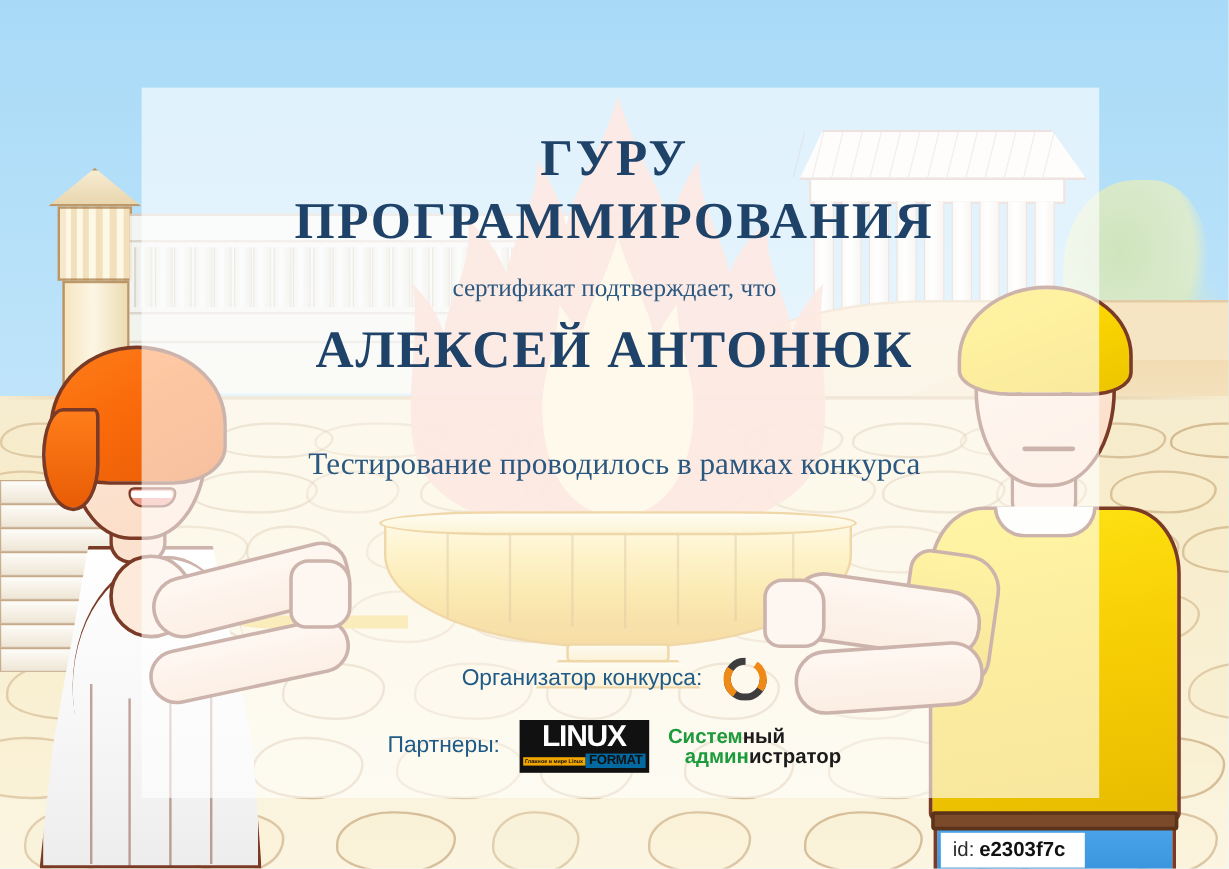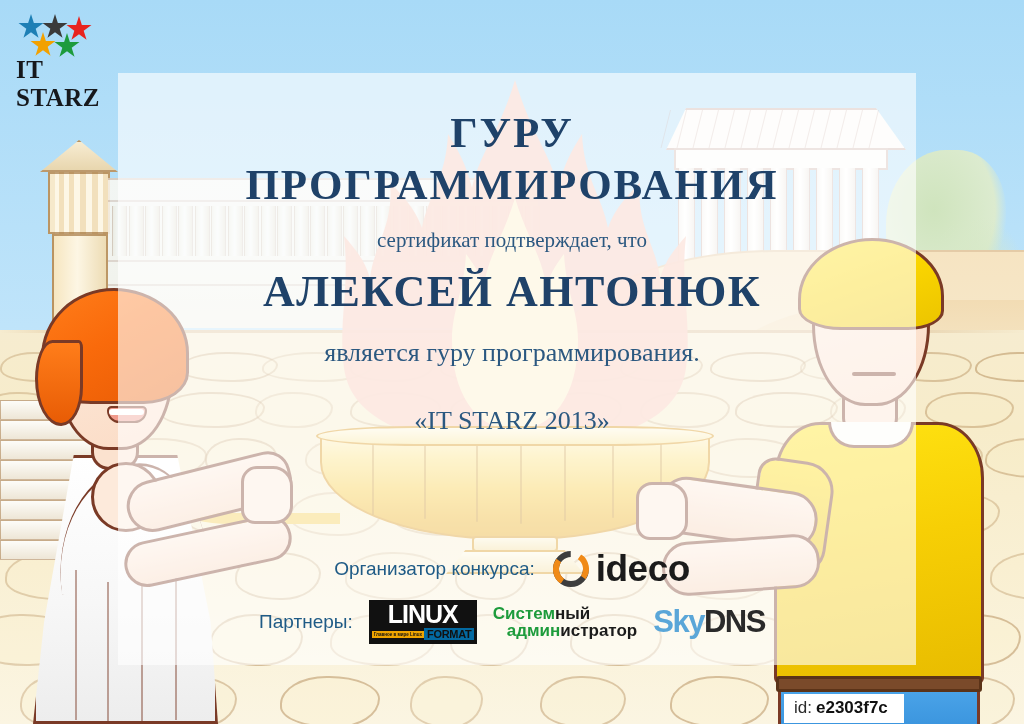--- a/index.html
+++ b/index.html
@@ -726,48 +726,36 @@
       <div class="m-brow" style="left:142px;top:72px;"></div>
       <div class="m-eye" style="left:100px;top:86px;"></div>
       <div class="m-eye" style="left:146px;top:84px;"></div>
       <div class="m-mouth"></div>
       <div class="m-hair"></div>
     </div>
   </div>
 
   <div class="panel"></div>
 
-  <div class="logo">
-    <div class="stars-row" id="starsRow">
-        <div class="star" style="left: 4px; top: 0px; background: rgb(29, 127, 181);"></div>
-        <div class="star" style="left: 28px; top: 0px; background: rgb(58, 58, 58);"></div>
-        <div class="star" style="left: 52px; top: 2px; background: rgb(232, 35, 30);"></div>
-        <div class="star" style="left: 16px; top: 18px; background: rgb(242, 161, 0);"></div>
-        <div class="star" style="left: 40px; top: 19px; background: rgb(29, 155, 60);"></div>
-      </div>
-    <div class="logo-text">IT STARZ</div>
-  </div>
 
   <div class="content">
 
     <div class="t-line title1">ГУРУ</div>
     <div class="t-line title2">ПРОГРАММИРОВАНИЯ</div>
     <div class="t-line name">АЛЕКСЕЙ АНТОНЮК</div>
     <div class="t-line subtitle">сертификат подтверждает, что</div>
-    <div class="t-line body1">является гуру программирования.</div>
-    <div class="t-line body3">«IT STARZ 2013»</div>
+    <div class="t-line body2">Тестирование проводилось в рамках конкурса</div>
 
     <div class="org-row">
       <div class="org-label">Организатор конкурса:</div>
       <div class="ideco">
         <div class="ideco-mark">
           <div class="ring"></div>
             <div class="ring2"></div>
         </div>
-        <div class="ideco-word">ideco</div>
       </div>
     </div>
 
     <div class="partners-row">
       <div class="p-label">Партнеры:</div>
 
       <div class="lf-logo">
         <div class="lf-top">LINUX</div>
         <div class="lf-bottom">
           <span class="lf-tag">Главное в мире Linux</span>
@@ -778,23 +766,20 @@
 
       <div class="sysadm">
         <div class="r1">
           <span class="gr">Систем</span><span class="bk">ный</span>
         </div>
         <div class="r2">
           <span class="gr">админ</span><span class="bk">истратор</span>
         </div>
       </div>
 
-      <div class="skydns">
-        <span class="sky">Sky</span><span class="dns">DNS</span>
-      </div>
     </div>
 
 
     <div class="id-band">
       <span>id:</span><b>e2303f7c</b>
     </div>
   </div>
 </div>
 
 </body></html>

